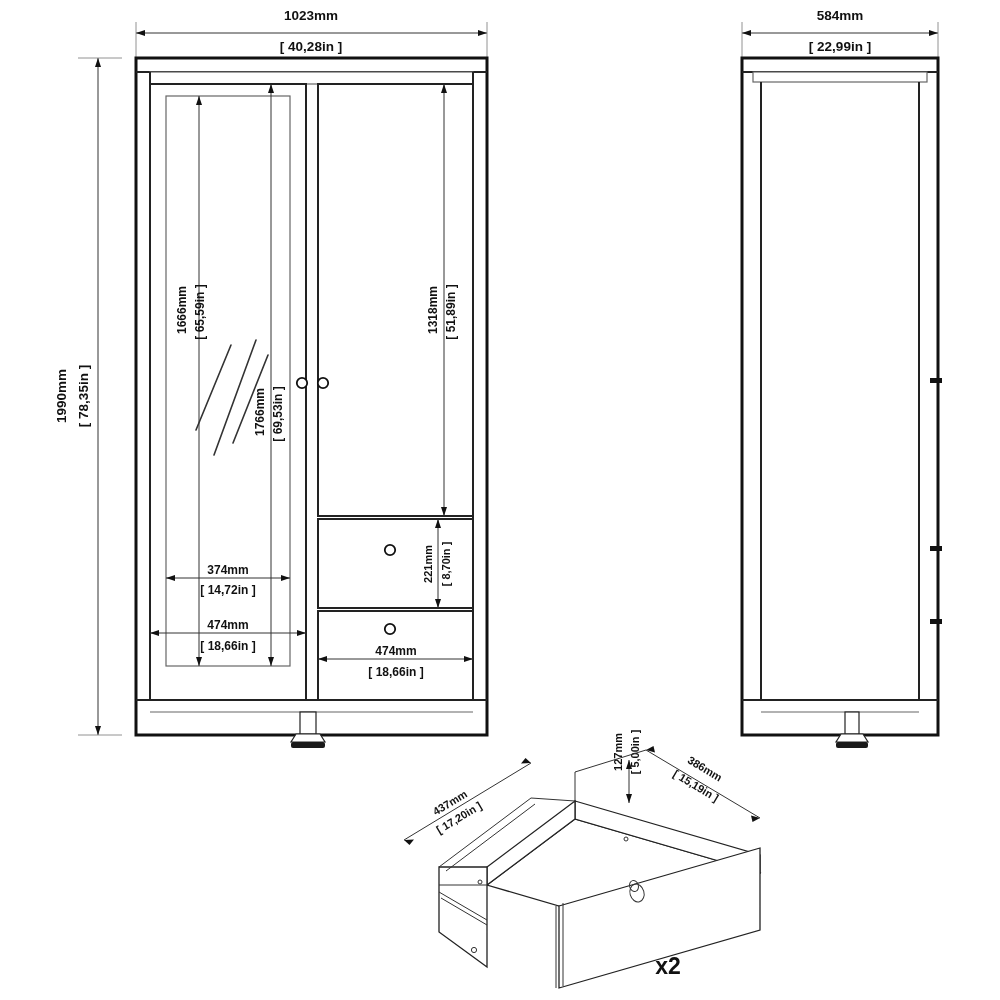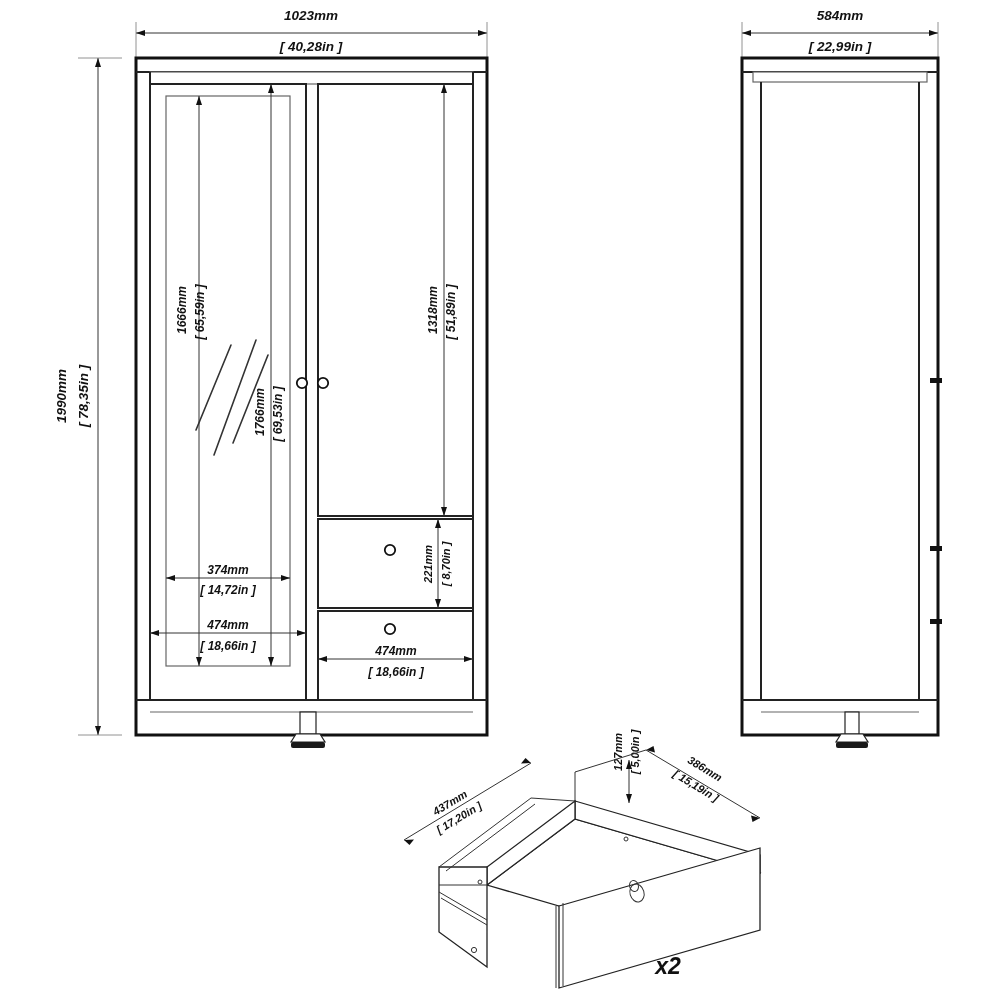--- a/index.html
+++ b/index.html
@@ -1,18 +1,18 @@
 <!DOCTYPE html>
 <html><head>
 <meta charset="utf-8">
 <style>
   html,body{margin:0;padding:0;background:#ffffff;}
   body{width:1000px;height:1000px;overflow:hidden;
        font-family:"Liberation Sans", sans-serif;}
-  #stage{position:relative;width:1000px;height:1000px;background:#fff;font-style:italic;}
+  #stage{position:relative;width:1000px;height:1000px;background:#fff;}
   svg{display:block;}
   .dimtxt{font-family:"Liberation Sans", sans-serif;font-weight:bold;fill:#111;}
   .mm{font-size:13.5px;}
   .in{font-size:13.5px;}
   .mmS{font-size:12px;}
   .inS{font-size:12px;}
   .mmT{font-size:11px;}
   .x2{font-size:23px;font-weight:bold;}
   .body{stroke:#111;stroke-width:3;fill:#fff;}
   .panel{stroke:#222;stroke-width:2;fill:#fff;}

